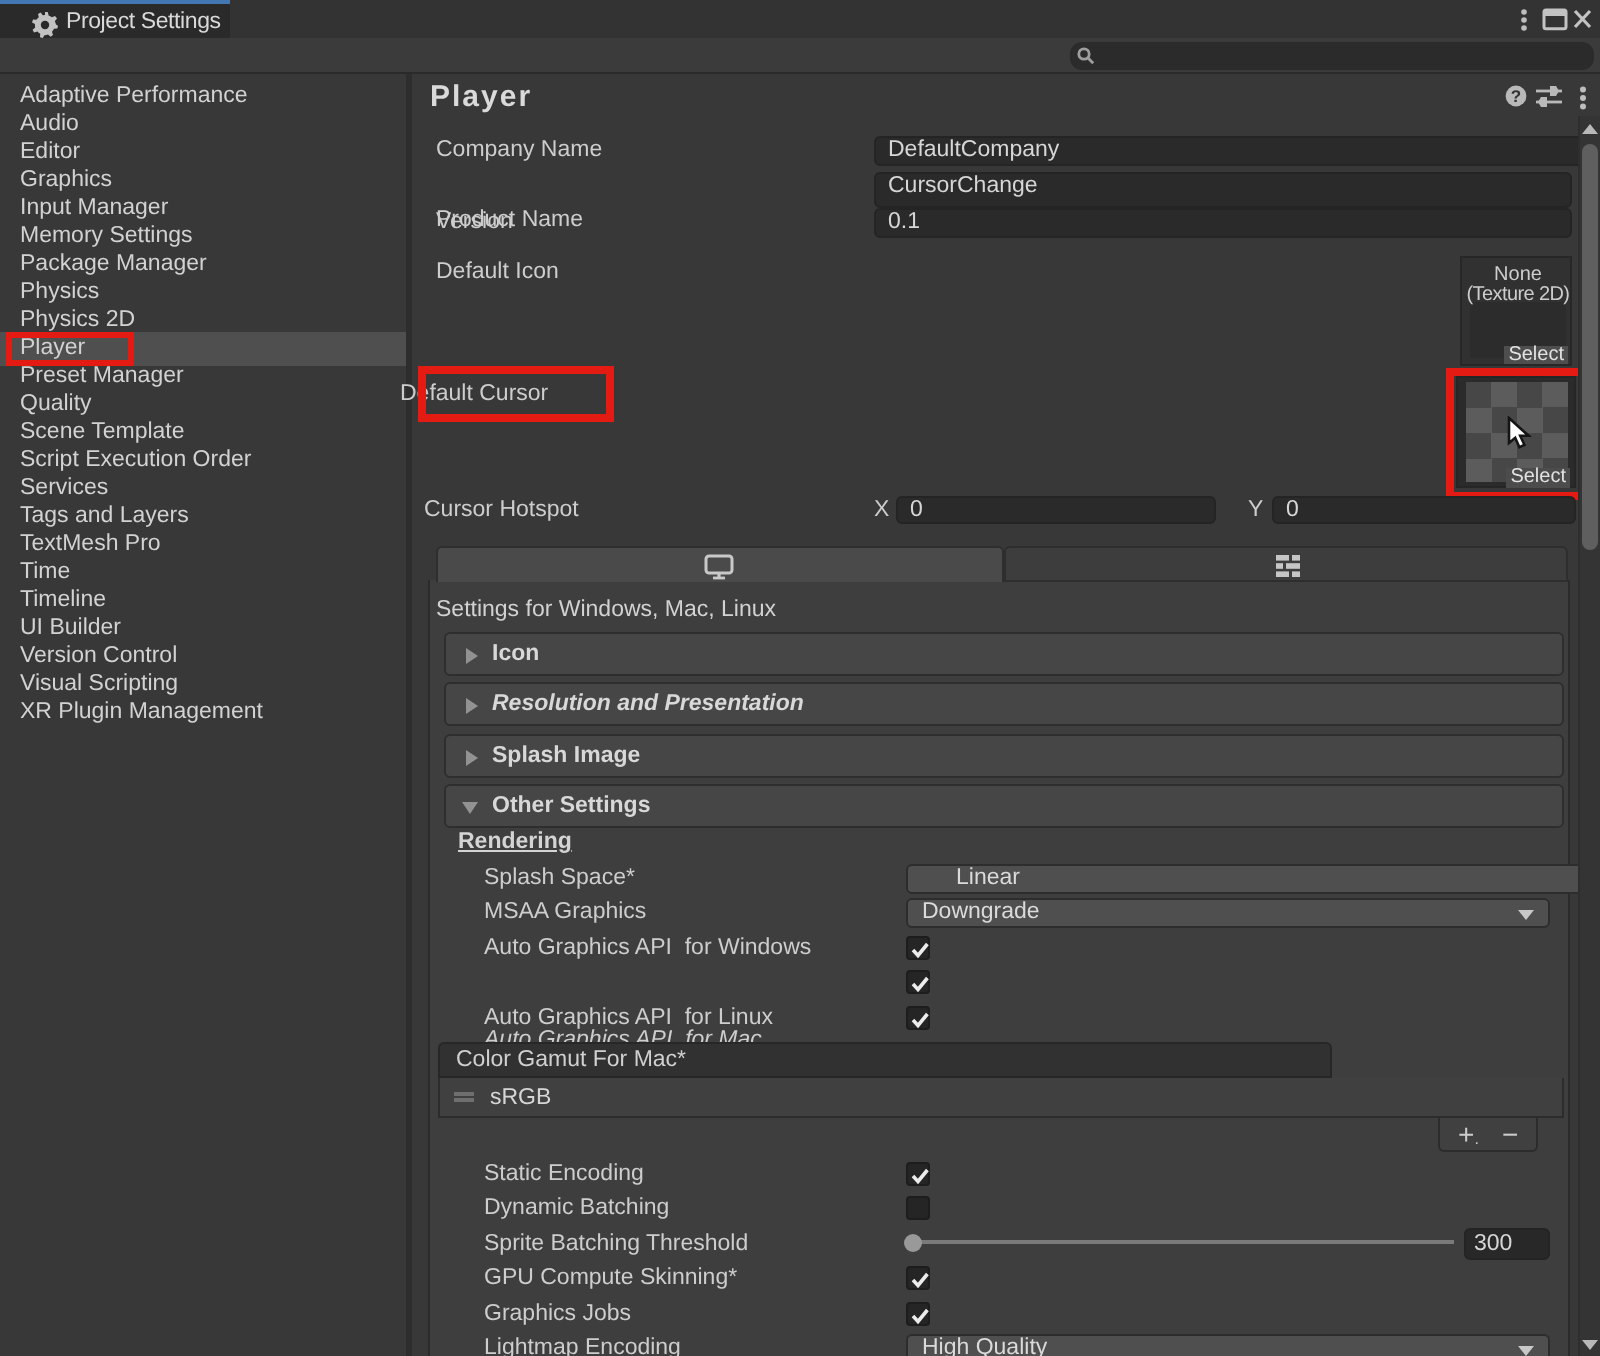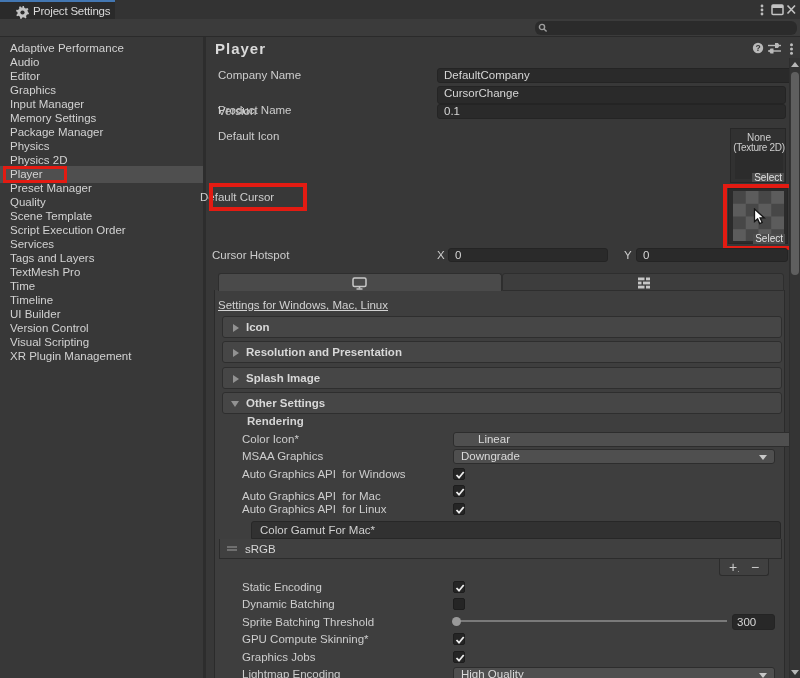--- a/index.html
+++ b/index.html
@@ -109,44 +109,44 @@
 </svg>
 <svg class="abs" style="left:638px;top:277px;" width="12" height="12" viewBox="0 0 12 12">
  <rect x="0" y="0.5" width="6.5" height="2.8" fill="#c6c6c6"></rect>
     <rect x="8" y="0.5" width="4" height="2.8" fill="#c6c6c6"></rect>
  <rect x="0" y="4.6" width="3.5" height="2.8" fill="#c6c6c6"></rect>
     <rect x="5" y="4.6" width="7" height="2.8" fill="#c6c6c6"></rect>
  <rect x="0" y="8.7" width="6.5" height="2.8" fill="#c6c6c6"></rect>
     <rect x="8" y="8.7" width="4" height="2.8" fill="#c6c6c6"></rect>
 </svg>
 
-<div class="abs" style="left:218px;top:299px;color:#d2d2d2;text-decoration:underline;">Settings for Windows, Mac, Linux</div>
+<div class="abs" style="left:218px;top:299px;color:#d2d2d2;">Settings for Windows, Mac, Linux</div>
 <div class="sechead" style="top:316px;"><span class="tri"></span>Icon</div>
-<div class="sechead" style="top:341px;"><span class="tri"></span>Resolution and Presentation</div>
+<div class="sechead" style="top:341px;font-style:italic;"><span class="tri"></span>Resolution and Presentation</div>
 <div class="sechead" style="top:367px;"><span class="tri"></span>Splash Image</div>
 <div class="sechead" style="top:392px;"><span class="tri" style="border-left:4px solid transparent;border-right:4px solid transparent;border-top:6px solid #929292;border-bottom:none;top:8px;left:8px;"></span>Other Settings</div>
-<div class="abs" style="left:247px;top:415px;font-weight:bold;color:#d4d4d4;">Rendering</div>
-<div class="row-label" style="left:242px;top:433px;">Color Icon*</div>
+<div class="abs" style="left:229px;top:415px;font-weight:bold;color:#d4d4d4;text-decoration:underline;">Rendering</div>
+<div class="row-label" style="left:242px;top:433px;">Splash Space*</div>
 <div class="drop" style="left:453px;top:432px;width:364px;padding-left:24px;">Linear<span class="arr"></span></div>
 <div class="row-label" style="left:242px;top:450px;">MSAA Graphics</div>
 <div class="drop" style="left:453px;top:449px;width:322px;">Downgrade<span class="arr"></span></div>
 <div class="row-label" style="left:242px;top:468px;">Auto Graphics API&nbsp; for Windows</div>
 <div class="chk" style="left:453px;top:468px;"><svg width="12" height="12" viewBox="0 0 12 12">
       <path d="M2.5 6 L5 8.7 L9.7 3" stroke="#ececec" stroke-width="1.8" fill="none"></path>
     </svg></div>
-<div class="row-label" style="left:242px;top:490px;">Auto Graphics API&nbsp; for Mac</div>
+<div class="row-label" style="left:242px;top:514px;font-style:italic;">Auto Graphics API&nbsp; for Mac</div>
 <div class="chk" style="left:453px;top:485px;"><svg width="12" height="12" viewBox="0 0 12 12">
       <path d="M2.5 6 L5 8.7 L9.7 3" stroke="#ececec" stroke-width="1.8" fill="none"></path>
     </svg></div>
 <div class="row-label" style="left:242px;top:503px;">Auto Graphics API&nbsp; for Linux</div>
 <div class="chk" style="left:453px;top:503px;"><svg width="12" height="12" viewBox="0 0 12 12">
       <path d="M2.5 6 L5 8.7 L9.7 3" stroke="#ececec" stroke-width="1.8" fill="none"></path>
     </svg></div>
 
-<div class="abs" style="left:219px;top:521px;width:530px;height:18px;background:#313131;border:1px solid #272727;border-radius:3px 3px 0 0;line-height:16px;padding-left:8px;color:#d0d0d0;margin-left:32px;">Color Gamut For Mac*</div>
+<div class="abs" style="left:219px;top:521px;width:447px;height:18px;background:#313131;border:1px solid #272727;border-radius:3px 3px 0 0;line-height:16px;padding-left:8px;color:#d0d0d0;">Color Gamut For Mac*</div>
 <div class="abs" style="left:219px;top:539px;width:563px;height:20px;background:#404040;border:1px solid #2c2c2c;border-top:none;"></div>
 <div class="abs" style="left:227px;top:546px;width:10px;height:5px;border-top:2px solid #6f6f6f;border-bottom:2px solid #6f6f6f;"></div>
 <div class="abs" style="left:245px;top:543px;color:#d6d6d6;">sRGB</div>
 <div class="abs" style="left:719px;top:559px;width:50px;height:17px;background:#404040;border:1px solid #2c2c2c;border-top:none;border-radius:0 0 3px 3px;">
  <div class="abs" style="left:9px;top:0px;color:#cccccc;font-size:14px;">+<span style="font-size:8px;">.</span></div>
  <div class="abs" style="left:31px;top:0px;color:#cccccc;font-size:14px;">−</div>
 </div>
 
 <div class="row-label" style="left:242px;top:581px;">Static Encoding</div>
 <div class="chk" style="left:453px;top:581px;"><svg width="12" height="12" viewBox="0 0 12 12">

